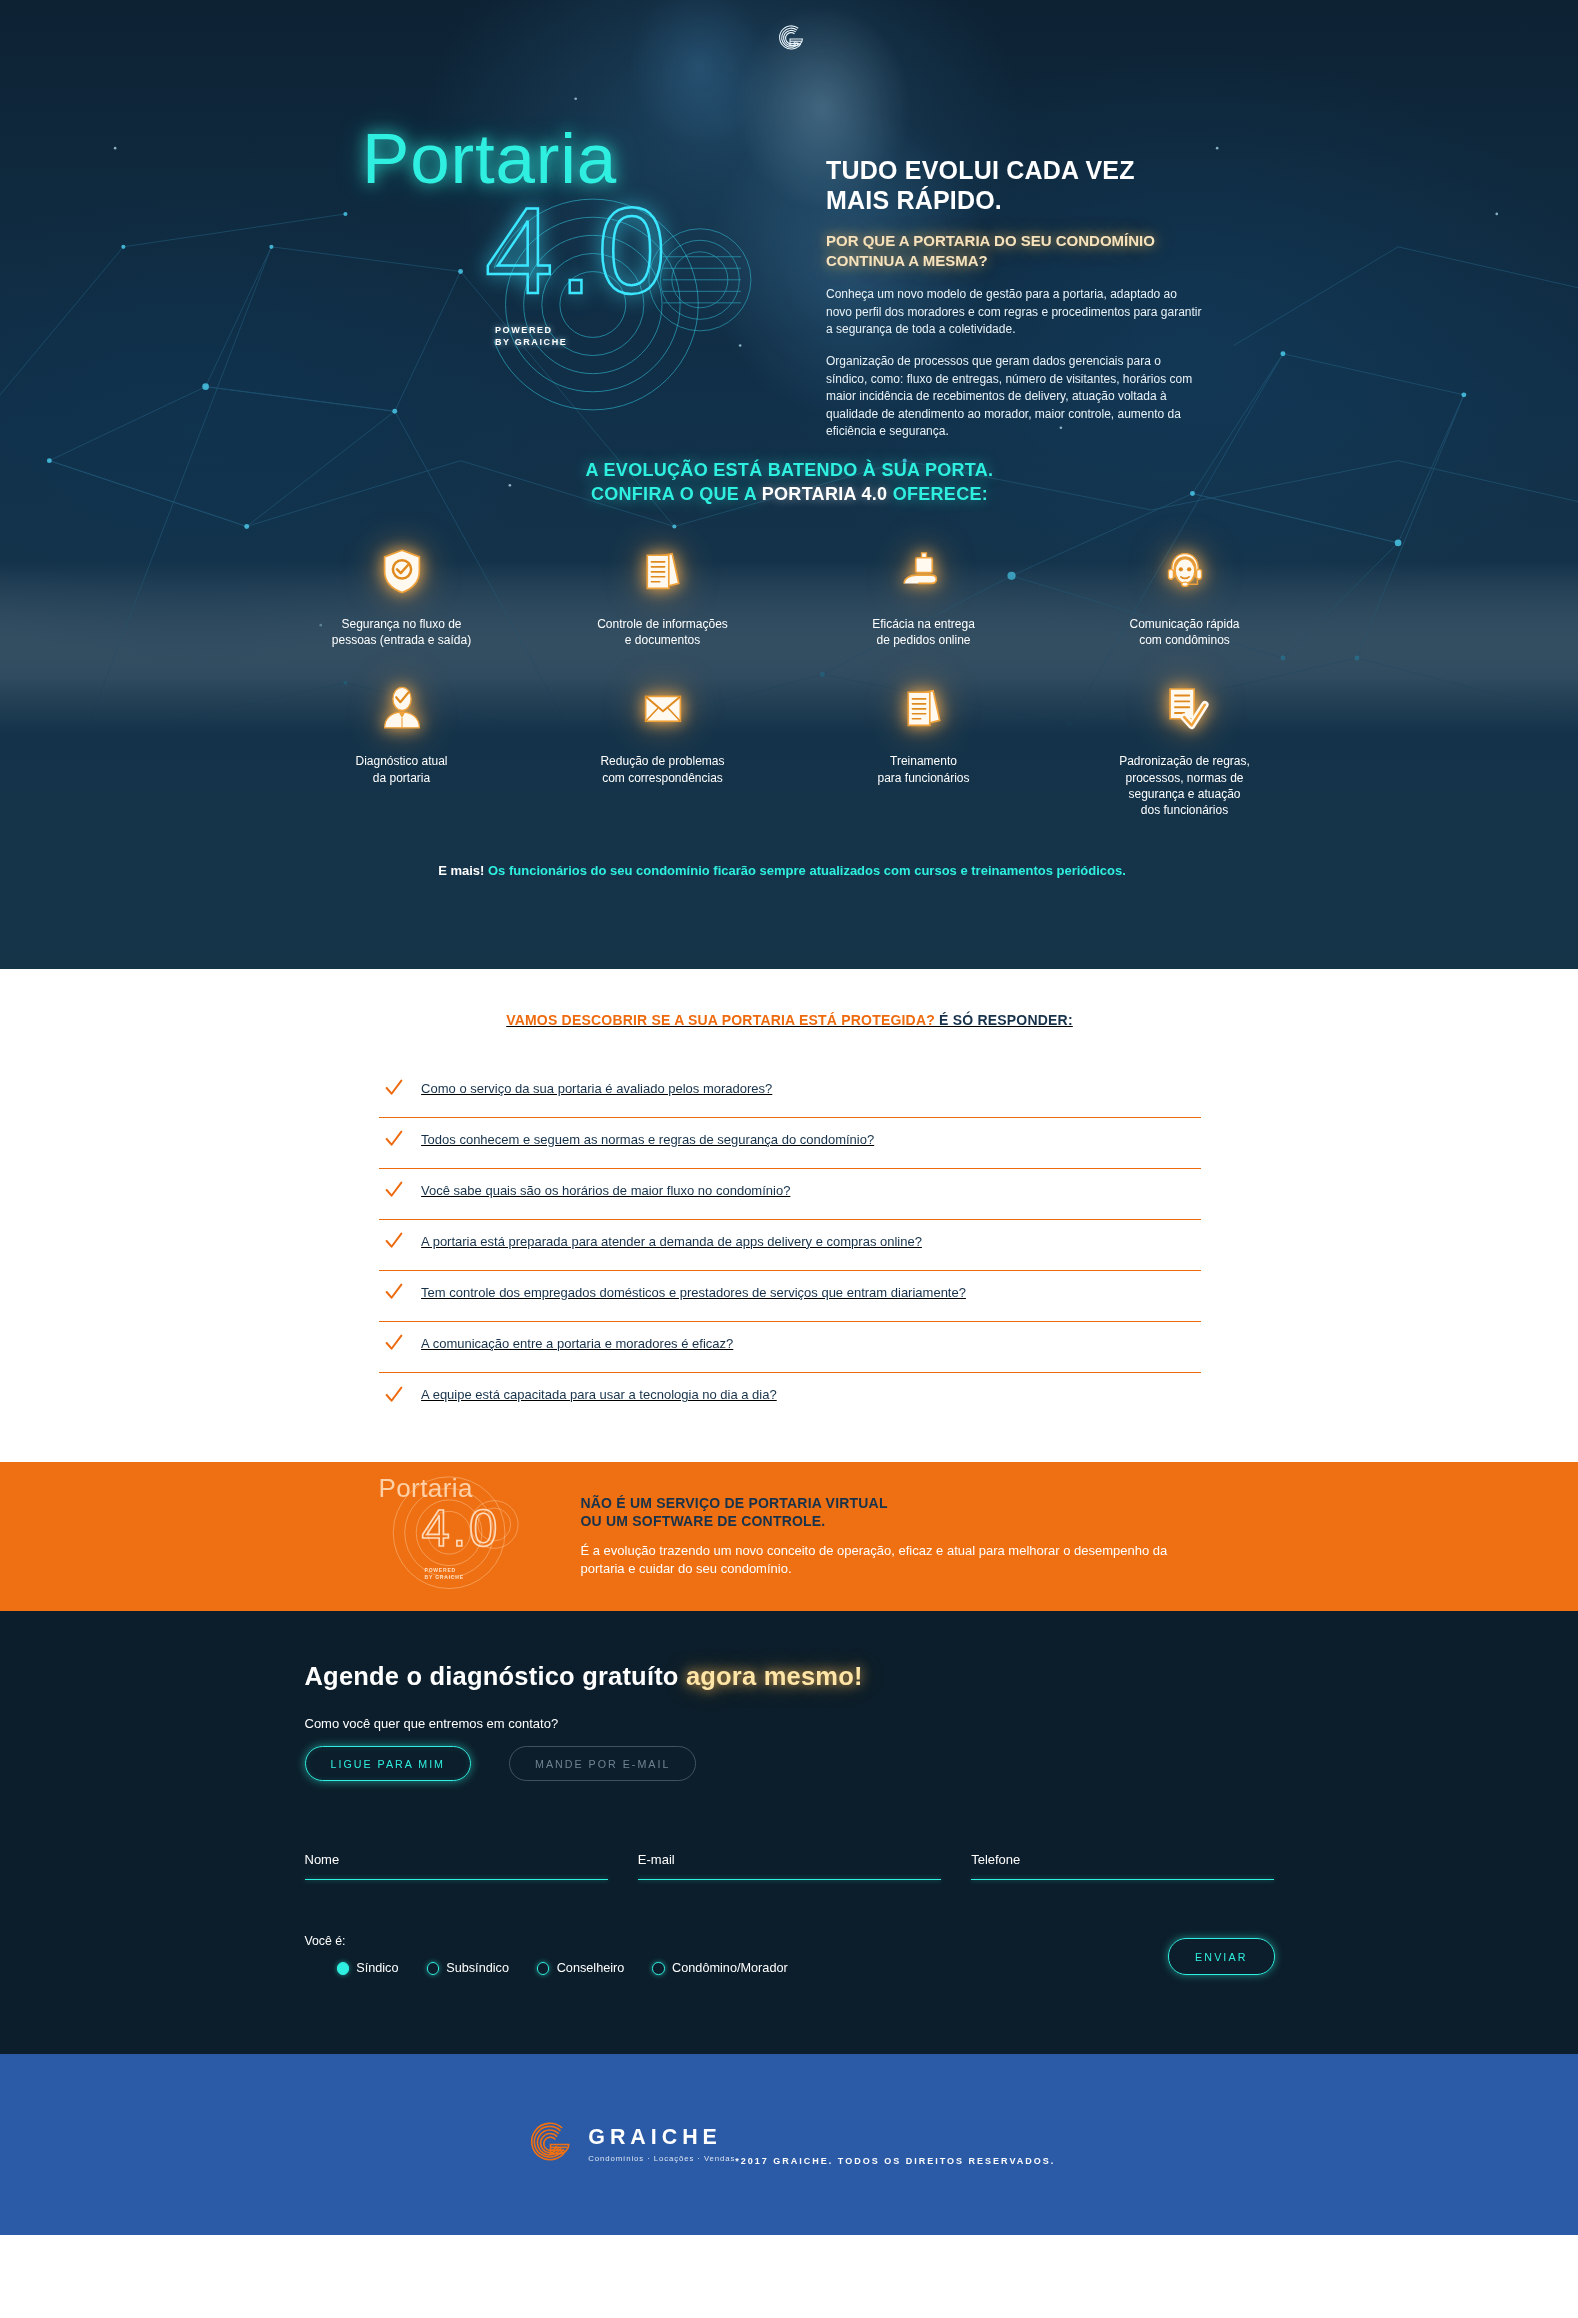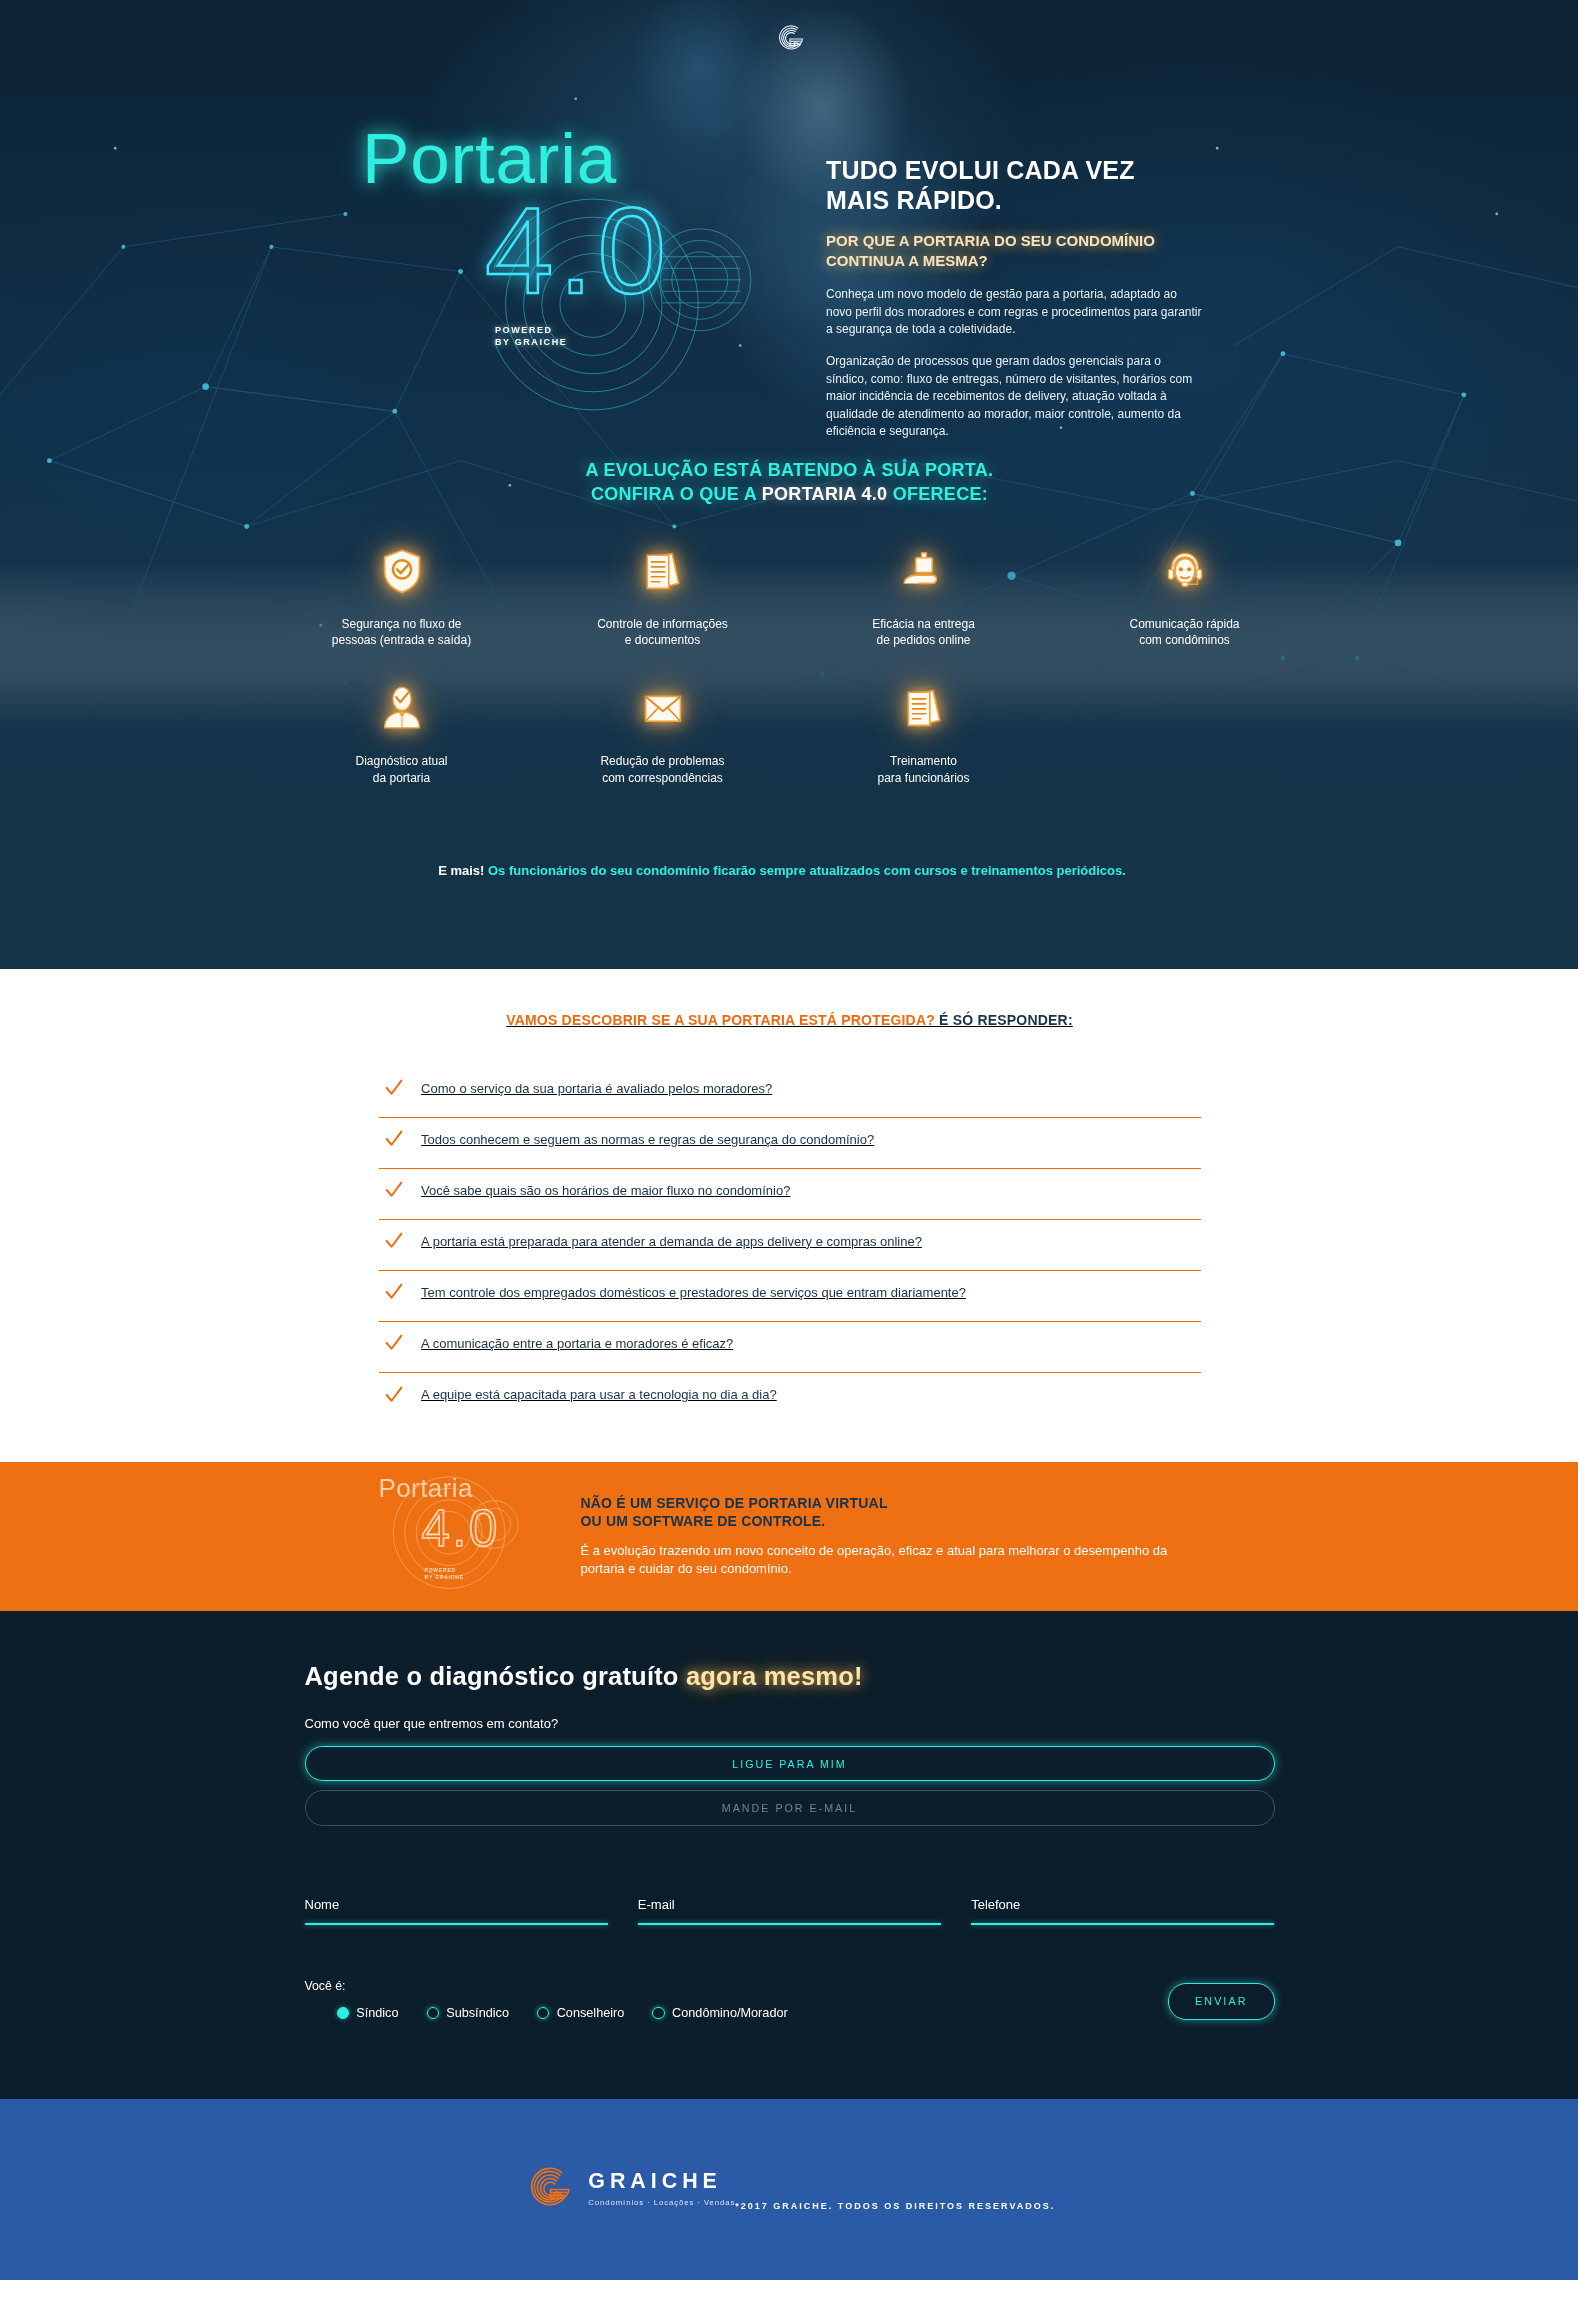--- a/index.html
+++ b/index.html
@@ -182,21 +182,21 @@
   .formsec { background: #0c1e2b; padding: 51px 0 79px; }
   .fwrap { width: 970px; margin: 0 auto; }
   .form-h {
     font-size: 25.5px; font-weight: 700; color: #ffffff; letter-spacing: 0.2px;
   }
   .form-h .hl {
     color: #ffe5a6;
     text-shadow: 0 0 11.5px rgba(255,190,90,.85), 0 0 25px rgba(255,170,60,.4);
   }
   .form-sub { margin-top: 25px; font-size: 13px; color: #ffffff; font-weight: 400; }
-  .chips { margin-top: 15px; display: flex; gap: 9px; flex-direction: column; }
+  .chips { margin-top: 15px; display: flex; gap: 38px; }
   .chip {
     padding: 10.7px 25px; border-radius: 20px; font-size: 10.7px;
     letter-spacing: 2px; font-weight: 400; background: transparent; cursor: pointer;
     text-transform: uppercase;
   }
   .chip.on {
     border: 1.6px solid #2ff0e0; color: #2ff0e0;
     box-shadow: 0 0 10px rgba(47,240,224,.55), inset 0 0 6.6px rgba(47,240,224,.12);
   }
   .chip.off { border: 0.8px solid #3e5361; color: #6f8492; }
@@ -442,20 +442,34 @@
               <path d="M15 18 H31"></path>
                 <path d="M15 24 H31"></path>
                 <path d="M15 30 H31"></path>
               <path d="M15 36 H31"></path>
                 <path d="M15 42 H25"></path>
             </g>
           </svg>
           <div class="flabel">Treinamento<br>para funcionários</div>
         </div>
 
+        <div class="fcell">
+          <svg class="ficon" viewBox="0 0 58 58">
+            <path d="M11 6 H40 V42 H11 Z" fill="#fff9ef" stroke="#f0a23a" stroke-width="2"></path>
+            <g stroke="#e08a1e" stroke-width="2.4" stroke-linecap="round">
+              <path d="M17 14 H34"></path>
+                <path d="M17 21 H34"></path>
+                <path d="M17 28 H34"></path>
+                <path d="M17 35 H28"></path>
+            </g>
+            <path d="M28 40 L37 50 L53 25" fill="none" stroke="#fff9ef" stroke-width="9" stroke-linecap="round" stroke-linejoin="round"></path>
+            <path d="M28 40 L37 50 L53 25" fill="none" stroke="#f0a23a" stroke-width="3" stroke-linecap="round" stroke-linejoin="round"></path>
+          </svg>
+          <div class="flabel">Padronização de regras,<br>processos, normas de<br>segurança e atuação<br>dos funcionários</div>
+        </div>
 
       </div>
     </div>
 
     <div class="emais">
       <span class="w">E mais!</span><span class="c"> Os funcionários do seu condomínio ficarão sempre atualizados com cursos e treinamentos periódicos.</span>
     </div>
 
   </div>
 </section>

